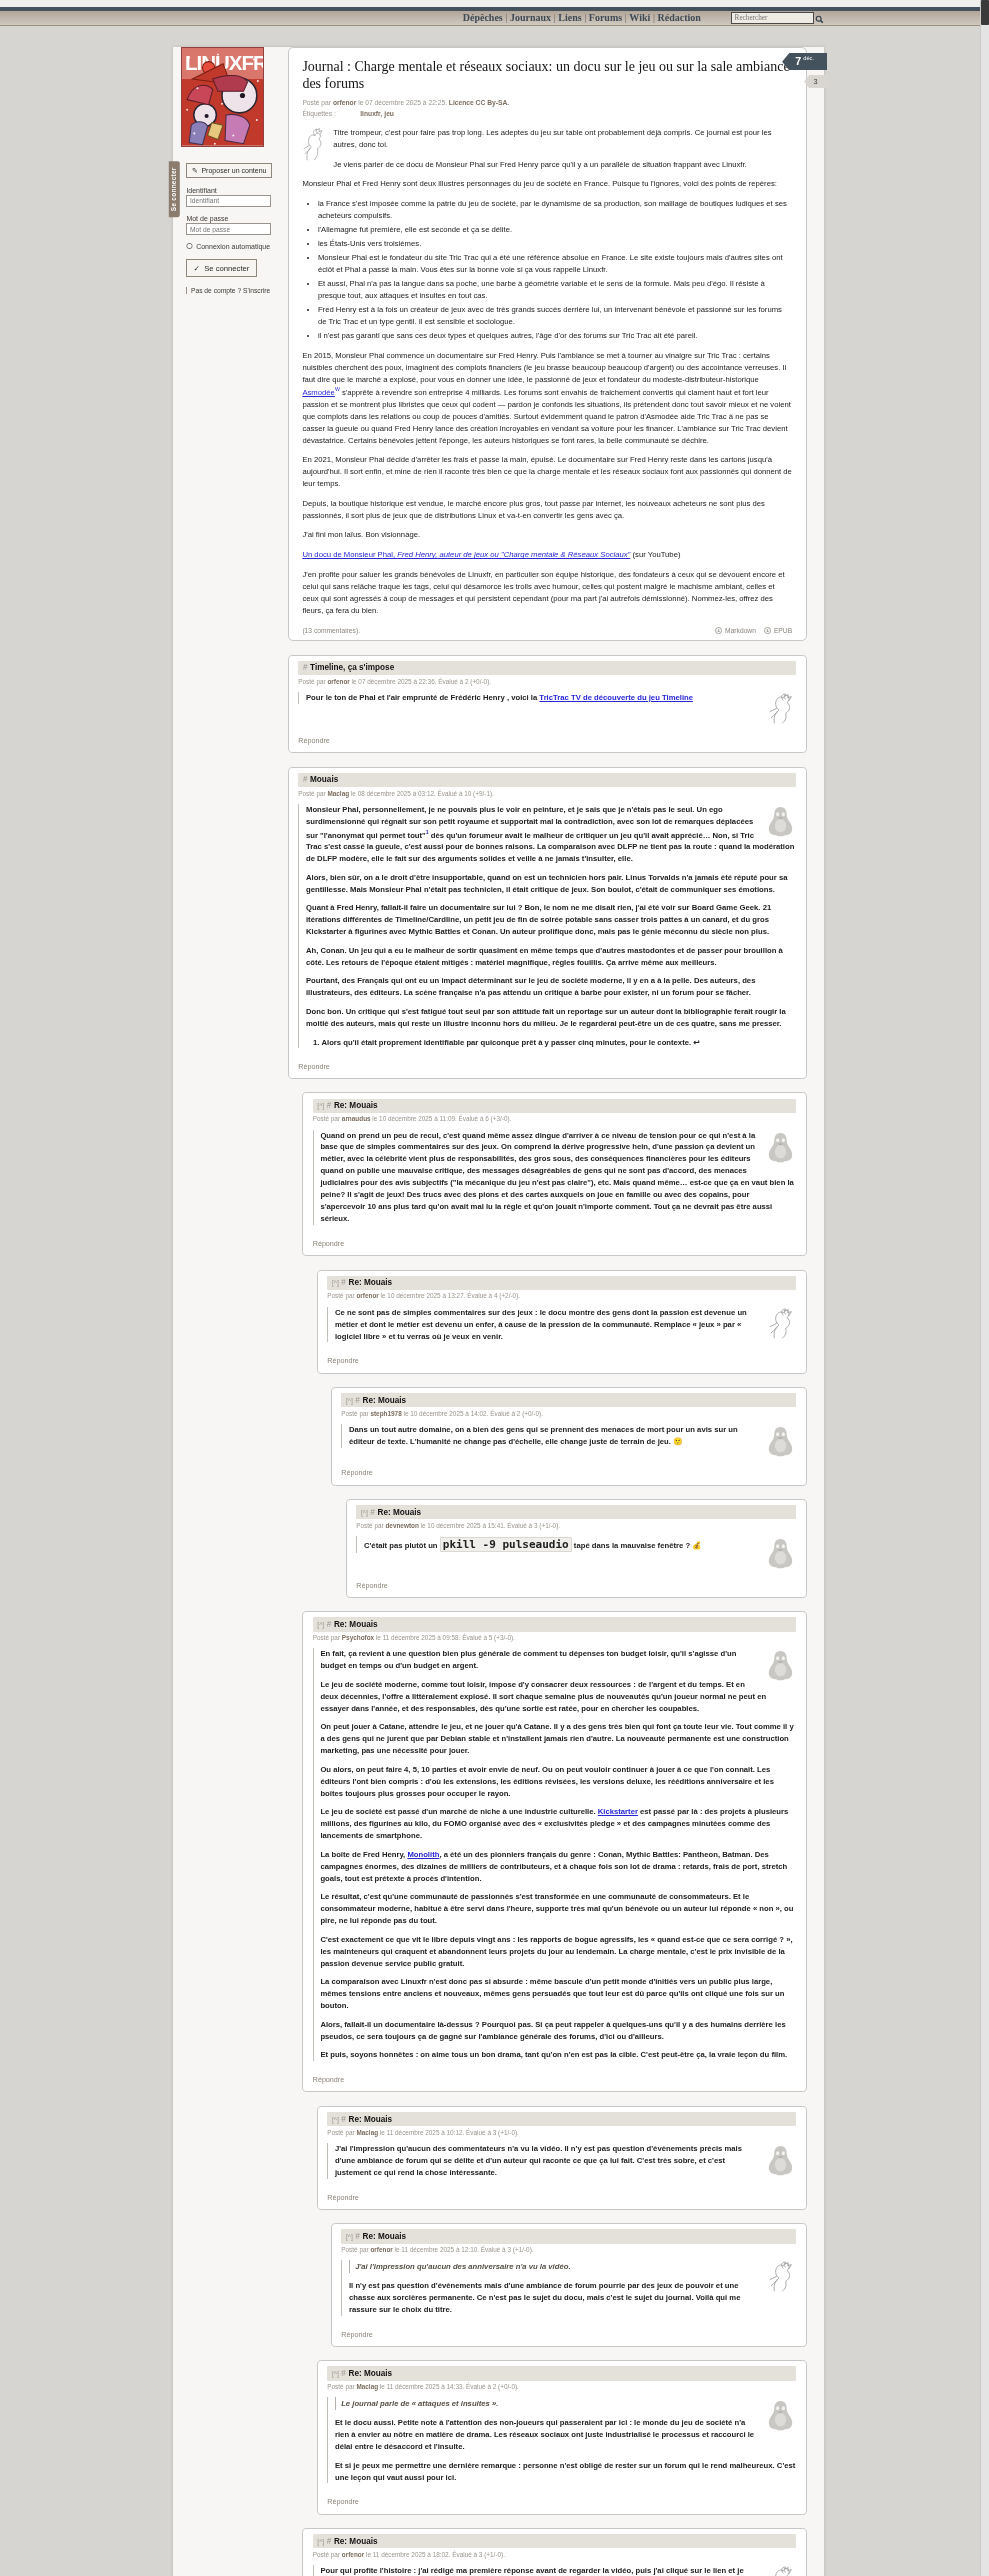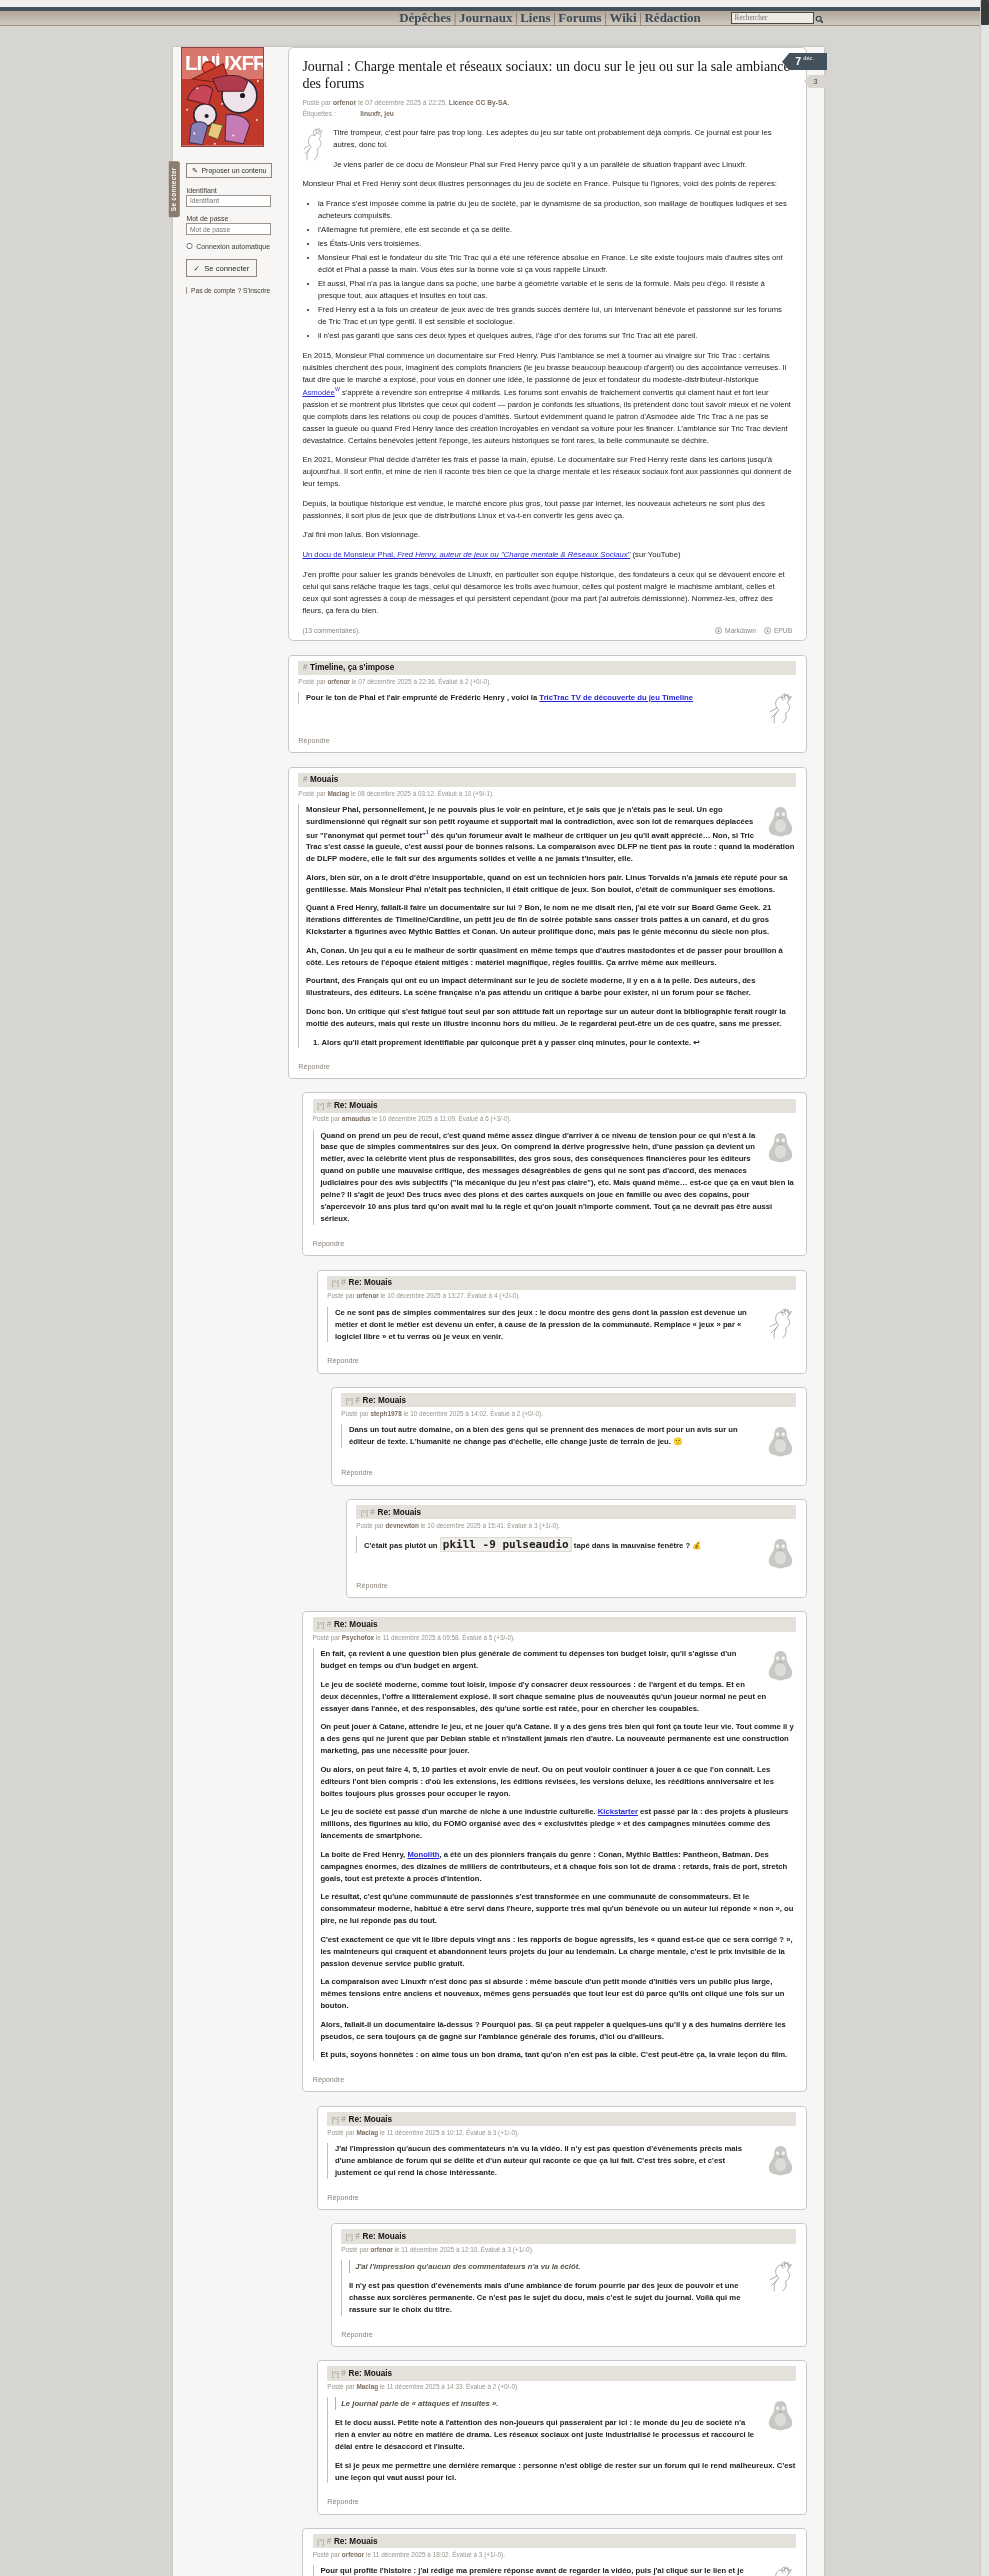--- a/index.html
+++ b/index.html
@@ -3,21 +3,21 @@
 <meta charset="utf-8">
 <style>
   html,body{margin:0;padding:0;}
   body{width:989px;background:#d7d5d2;font-family:"Liberation Sans",sans-serif;color:#333;position:relative;}
   a{cursor:pointer;}
   
   .topspace{height:6.7px;background:#efefee;}
   .navybar{height:4.1px;background:#44525e;}
   .topbar{height:14.4px;background:linear-gradient(#b2a599,#cfc9c0);border-bottom:0.5px solid #9a9084;}
   .topbar-inner{width:651px;margin-left:173px;height:100%;display:flex;justify-content:flex-end;align-items:center;gap:5.2px;}
-  .nav{font-family:"Liberation Serif",serif;font-weight:bold;color:#3e4a55;font-size:13px;}
+  .nav{font-family:"Liberation Serif",serif;font-weight:bold;color:#3e4a55;font-size:10px;}
   .nav a{color:#3e4a55;text-decoration:none;}
   .nav .sep{margin:0 2.6px;color:#75695d;font-weight:normal;}
   .searchbox{display:flex;align-items:flex-end;gap:1px;margin-left:25px;}
   .searchbox input{width:76px;height:9.8px;background:#eeebe5;border:0.5px solid #4a4a4a;font-family:"Liberation Serif",serif;font-size:7.2px;color:#888;padding:0 2.6px;}
   .mag{width:8.8px;height:8.8px;}
   
   .scrollbar{position:absolute;top:0;right:0;width:8.2px;height:100%;background:#e4e4e4;border-left:0.5px solid #c9c9c9;z-index:50;}
   .scroll-thumb{position:absolute;top:0;left:0.5px;width:7.2px;height:25px;background:#3a3a3a;border-radius:1px;}
   
   .content{width:651px;margin-left:173px;background:#f7f6f4;position:relative;box-shadow:0 0 3.1px rgba(0,0,0,.15);padding-bottom:12.4px;}
@@ -358,21 +358,21 @@
         <div class="card comment" style="margin-left: 43px;"><div class="c-title"><a class="up">[^]</a><a class="hash">#</a><span>Re: Mouais</span></div><div class="c-meta">Posté par <a class="author">orfenor</a> le 11 décembre 2025 à 12:10. Évalué à 3 (+1/-0).</div><div class="c-bodywrap">
             <svg viewBox="0 0 52 62" class="c-avatar">
               <g fill="none" stroke="#9a9a9a" stroke-width="1.6" stroke-linejoin="round" stroke-linecap="round">
                 <path d="M14 58 C12 46 16 38 23 33 C17 29 15 21 18 14 C21 8 27 6 31 10 C33 5 38 3 41 7 C44 11 42 16 39 18 L43 24 C45 30 42 36 36 39 C38 47 36 54 30 58"></path>
                 <path d="M31 10 C26 4 28 -2 36 -2 C32 3 33 6 36 8" transform="translate(0,4)"></path>
                 <path d="M18 30 L6 36 M20 37 L8 48"></path>
                 <path d="M34 2 L41 -1 L40 5 L47 3 L43 10" transform="translate(0,4)"></path>
               </g>
             </svg>
             <div class="c-body">
-              <p class="quote">J'ai l'impression qu'aucun des commentateurs n'a vu la éclôt.</p>
+              <p class="quote">J'ai l'impression qu'aucun des anniversaire n'a vu la vidéo.</p>
               <p>Il n'y est pas question d'évènements mais d'une ambiance de forum pourrie par des jeux de pouvoir et une chasse aux sorcières permanente. Ce n'est pas le sujet du docu, mais c'est le sujet du journal. Voilà qui me rassure sur le choix du titre.</p>
             </div>
           </div><a class="reply">Répondre</a></div>
         <div class="card comment" style="margin-left: 29px;"><div class="c-title"><a class="up">[^]</a><a class="hash">#</a><span>Re: Mouais</span></div><div class="c-meta">Posté par <a class="author">Maclag</a> le 11 décembre 2025 à 14:33. Évalué à 2 (+0/-0).</div><div class="c-bodywrap">
             <svg viewBox="0 0 52 62" class="c-avatar">
               <g>
                 <path d="M26 4 c-8 0 -12 6 -12 14 0 6 -3 11 -7 17 -4 6 -5 13 -2 18 2.5 4 8 6.5 12 5 2.5 2.5 6.5 2.5 9 2.5 s6.5 0 9 -2.5 c4 1.5 9.5 -1 12 -5 3 -5 2 -12 -2 -18 -4 -6 -7 -11 -7 -17 0 -8 -4 -14 -12 -14z" fill="#c9c7c3"></path>
                 <ellipse cx="20.5" cy="18" rx="3" ry="4" fill="#f4f3f1"></ellipse>
                 <ellipse cx="31.5" cy="18" rx="3" ry="4" fill="#f4f3f1"></ellipse>
                 <path d="M21 24 h10 l-5 5 z" fill="#b0aea9"></path>

